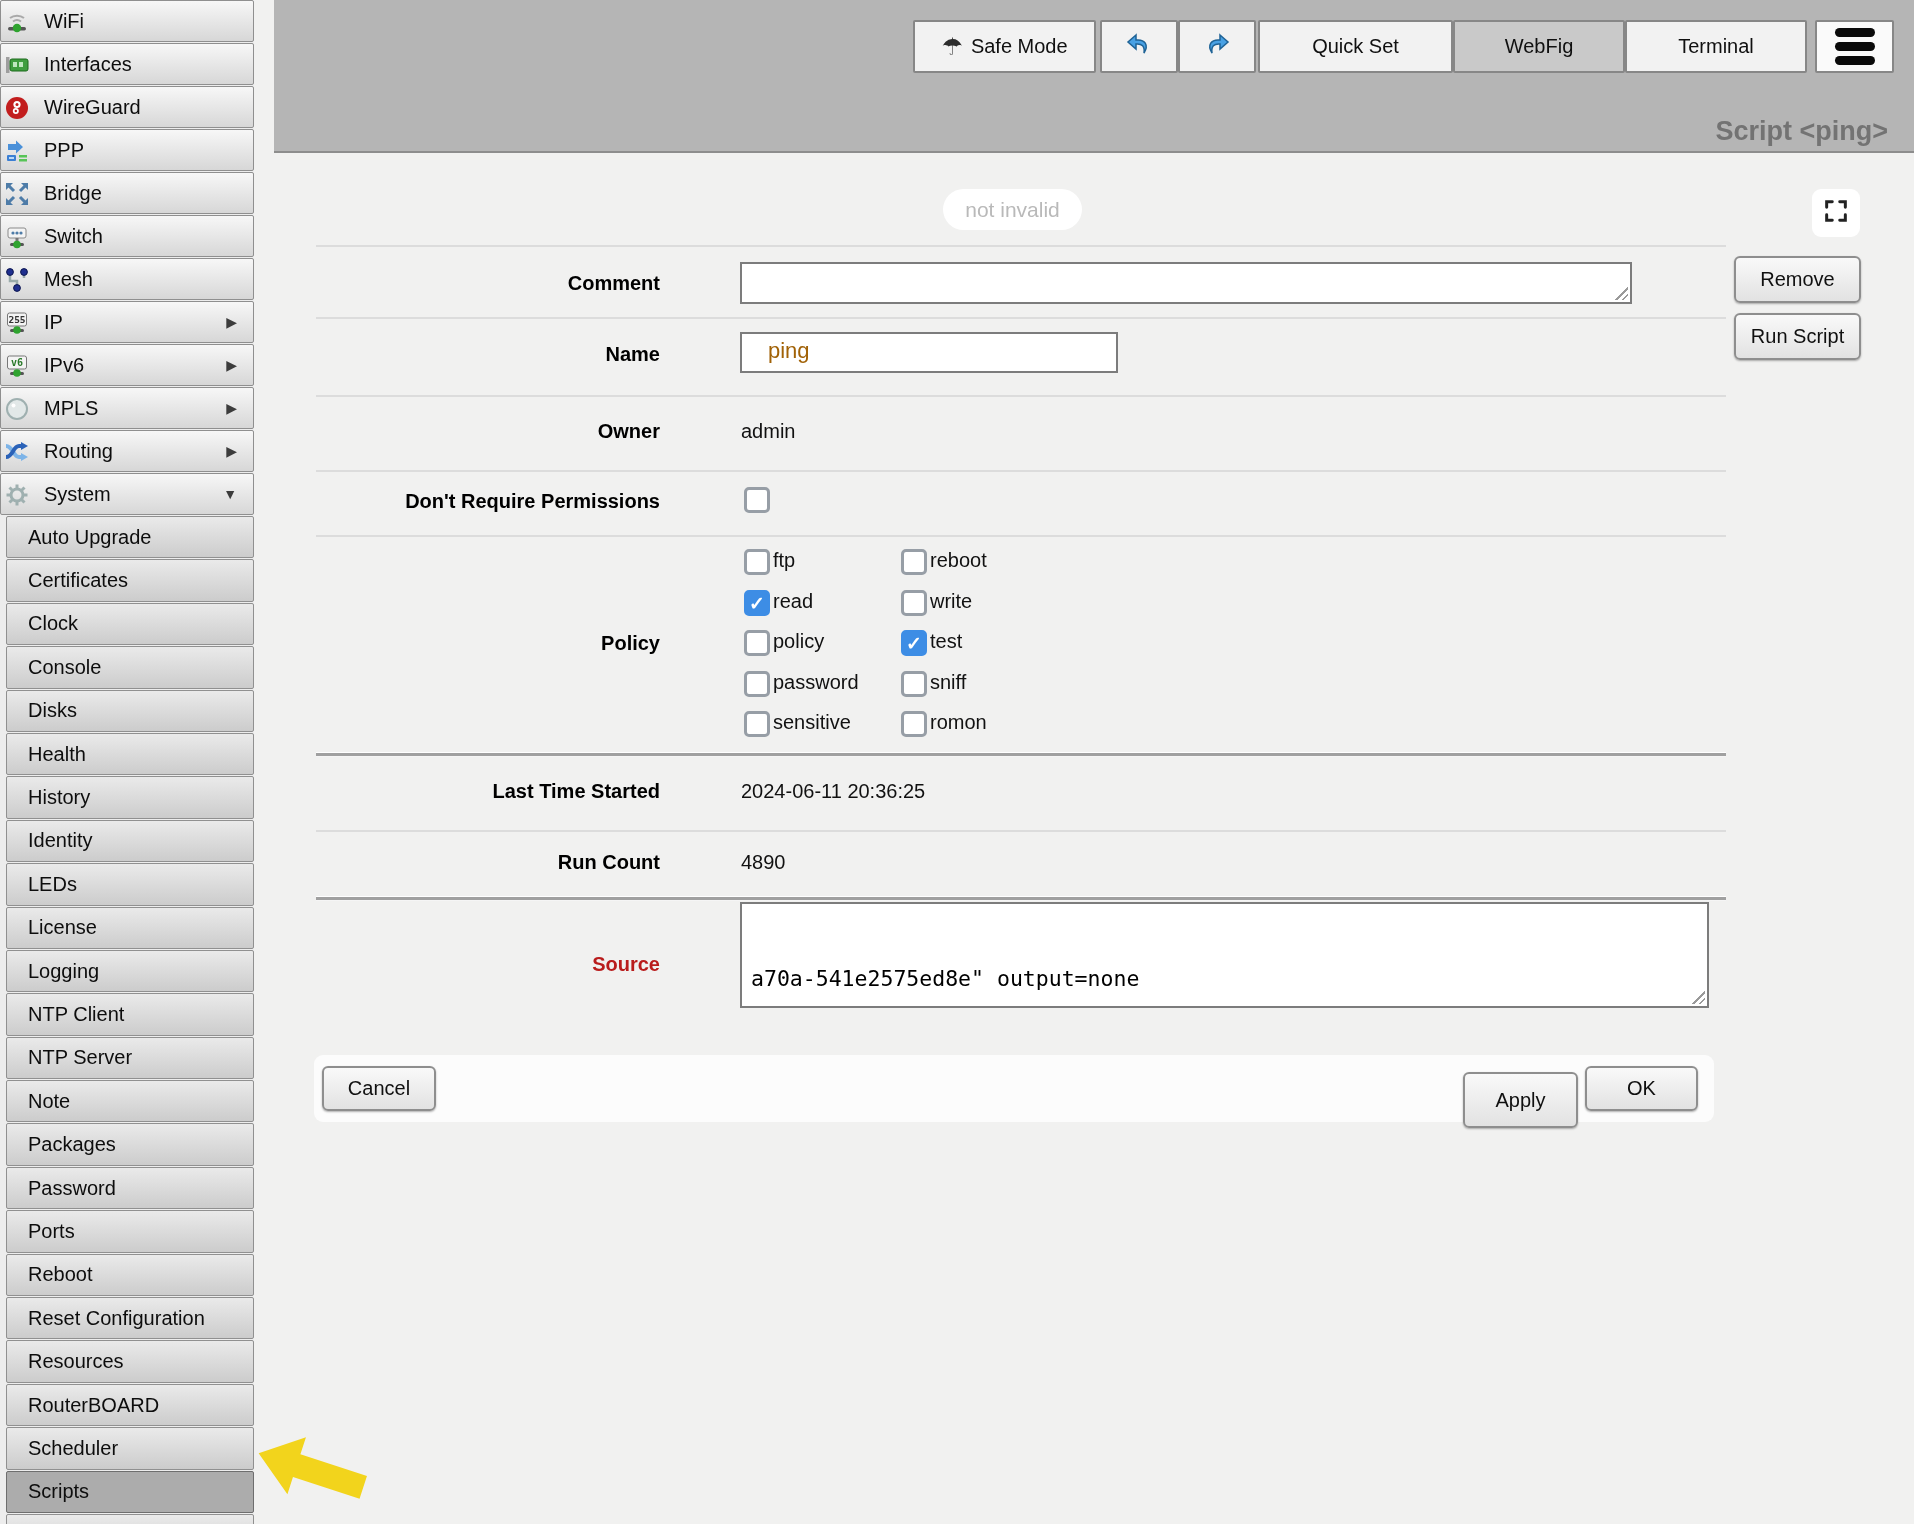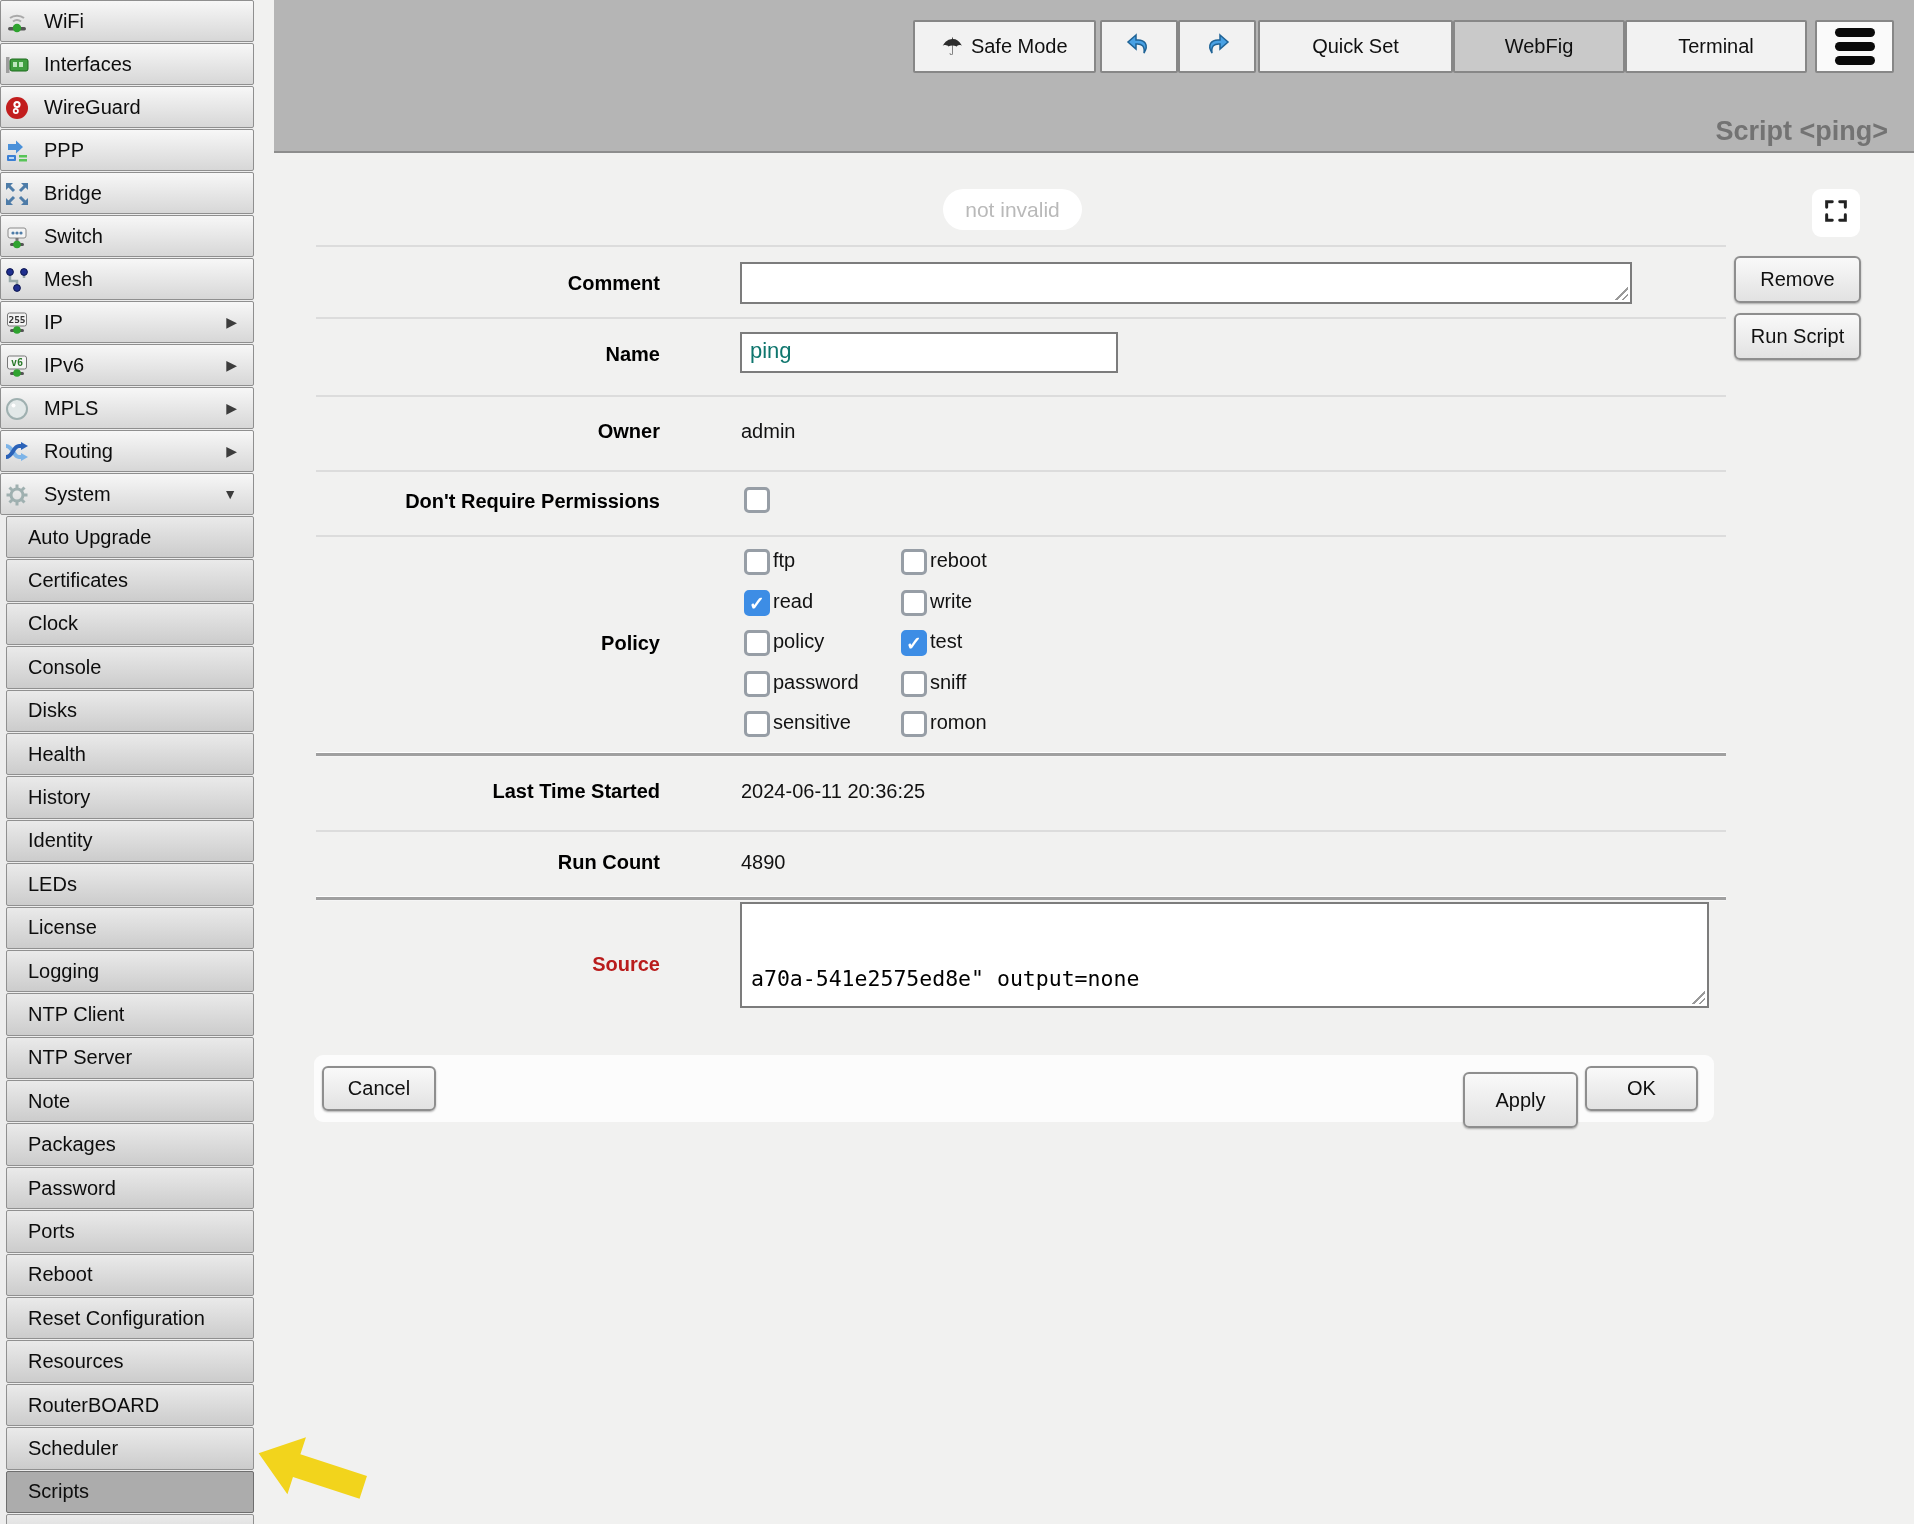--- a/index.html
+++ b/index.html
@@ -38,21 +38,21 @@
   .badge{
     position:absolute;left:943px;top:189px;width:139px;height:41px;background:#ffffff;border-radius:21px;
     display:flex;align-items:center;justify-content:center;font-size:21px;color:#b9b9b9;
   }
   .hr{position:absolute;left:316px;width:1410px;height:2px;background:#dcdcdc;}
   .hr2{position:absolute;left:316px;width:1410px;height:5px;background:linear-gradient(#ffffff 0 20%,#a0a0a0 20% 80%,#f5f5f5 80%);}
   .flabel{position:absolute;left:300px;width:360px;text-align:right;font-size:20px;font-weight:bold;color:#000;}
   .fvalue{position:absolute;font-size:20px;color:#111;}
   .inputbox{
     position:absolute;box-sizing:border-box;background:#fff;border:2px solid #7c7c7c;
-    font-size:22px;color:#0f766e;padding:4px 8px;
+    font-size:22px;color:#a16207;padding:4px 26px;
   }
   .rz{position:absolute;right:2px;bottom:2px;width:15px;height:15px;
     background:repeating-linear-gradient(135deg,transparent 0 3px,#9a9a9a 3px 4.5px);
     clip-path:polygon(100% 0,100% 100%,0 100%);}
   .cb{width:26px;height:26px;box-sizing:border-box;border:3px solid #979ea6;border-radius:5px;background:#fff;flex:none;
       display:flex;align-items:center;justify-content:center;cursor:pointer;}
   .cb.on{background:#3d8de5;border-color:#3d8de5;}
   .cb.on::after{content:"✓";color:#fff;font-size:19px;font-weight:bold;line-height:1;}
   .pol{position:absolute;display:flex;height:26px;}
   .pol .pl{font-size:20px;margin-left:3px;}

